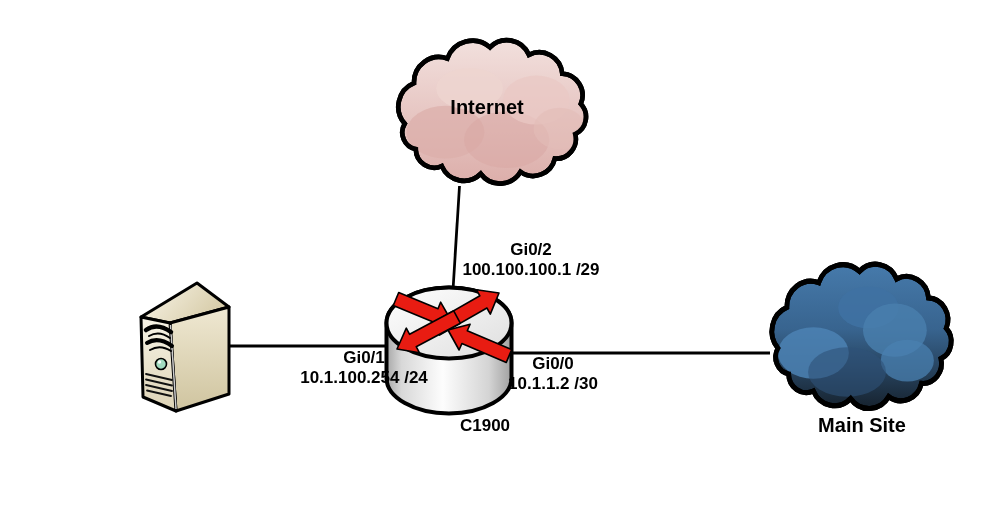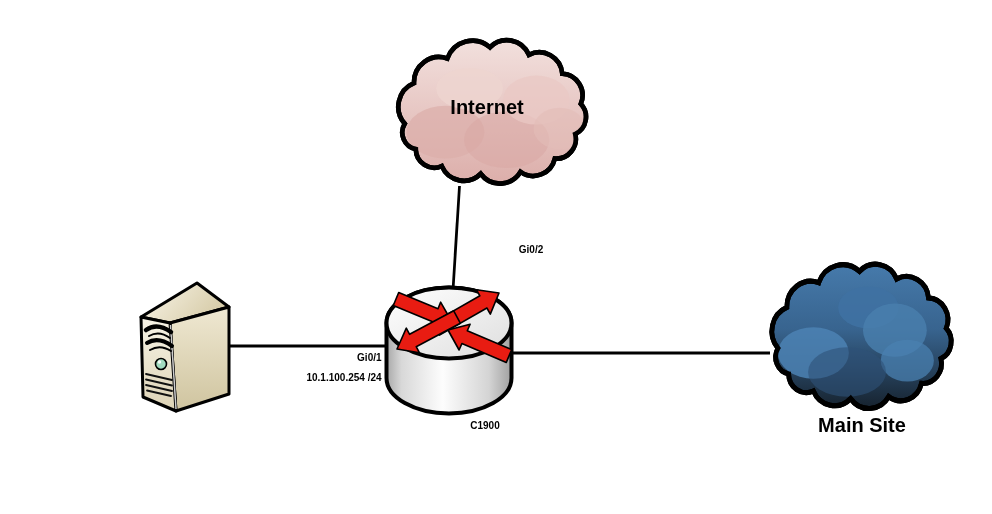--- a/index.html
+++ b/index.html
@@ -13,21 +13,21 @@
   }
   .canvas svg { position: absolute; left: 0; top: 0; }
   .lbl {
     position: absolute;
     transform: translateX(-50%);
     text-align: center;
     color: #000;
     font-weight: bold;
     white-space: nowrap;
     line-height: 20px;
-    font-size: 10px;
+    font-size: 17px;
   }
   .lbl.big { font-size: 20px; line-height: 22px; text-align: center; }
 </style>
 </head>
 <body>
 
 <div class="canvas">
 
   <svg width="992" height="514" viewBox="0 0 992 514">
     <defs>
@@ -143,23 +143,28 @@
       </g>
     </g>
   </svg>
 
   <div class="lbl big" style="left:487px; top:96px;">Internet</div>
 
   <div class="lbl big" style="left:862px; top:414px;">Main Site</div>
 
   <div class="lbl" style="left:531px; top:240px;">
     <div>Gi0/2</div>
+    <div>100.100.100.1 /29</div>
   </div>
 
-  <div class="lbl" style="left:344px; top:348px;text-align:right;">
+  <div class="lbl" style="left:364px; top:348px;">
     <div>Gi0/1</div>
     <div>10.1.100.254 /24</div>
   </div>
 
+  <div class="lbl" style="left:553px; top:354px;">
+    <div>Gi0/0</div>
+    <div>10.1.1.2 /30</div>
+  </div>
 
   <div class="lbl" style="left:449px; top:416px;margin-left:36px;">C1900</div>
 
 </div>
 
 </body></html>

